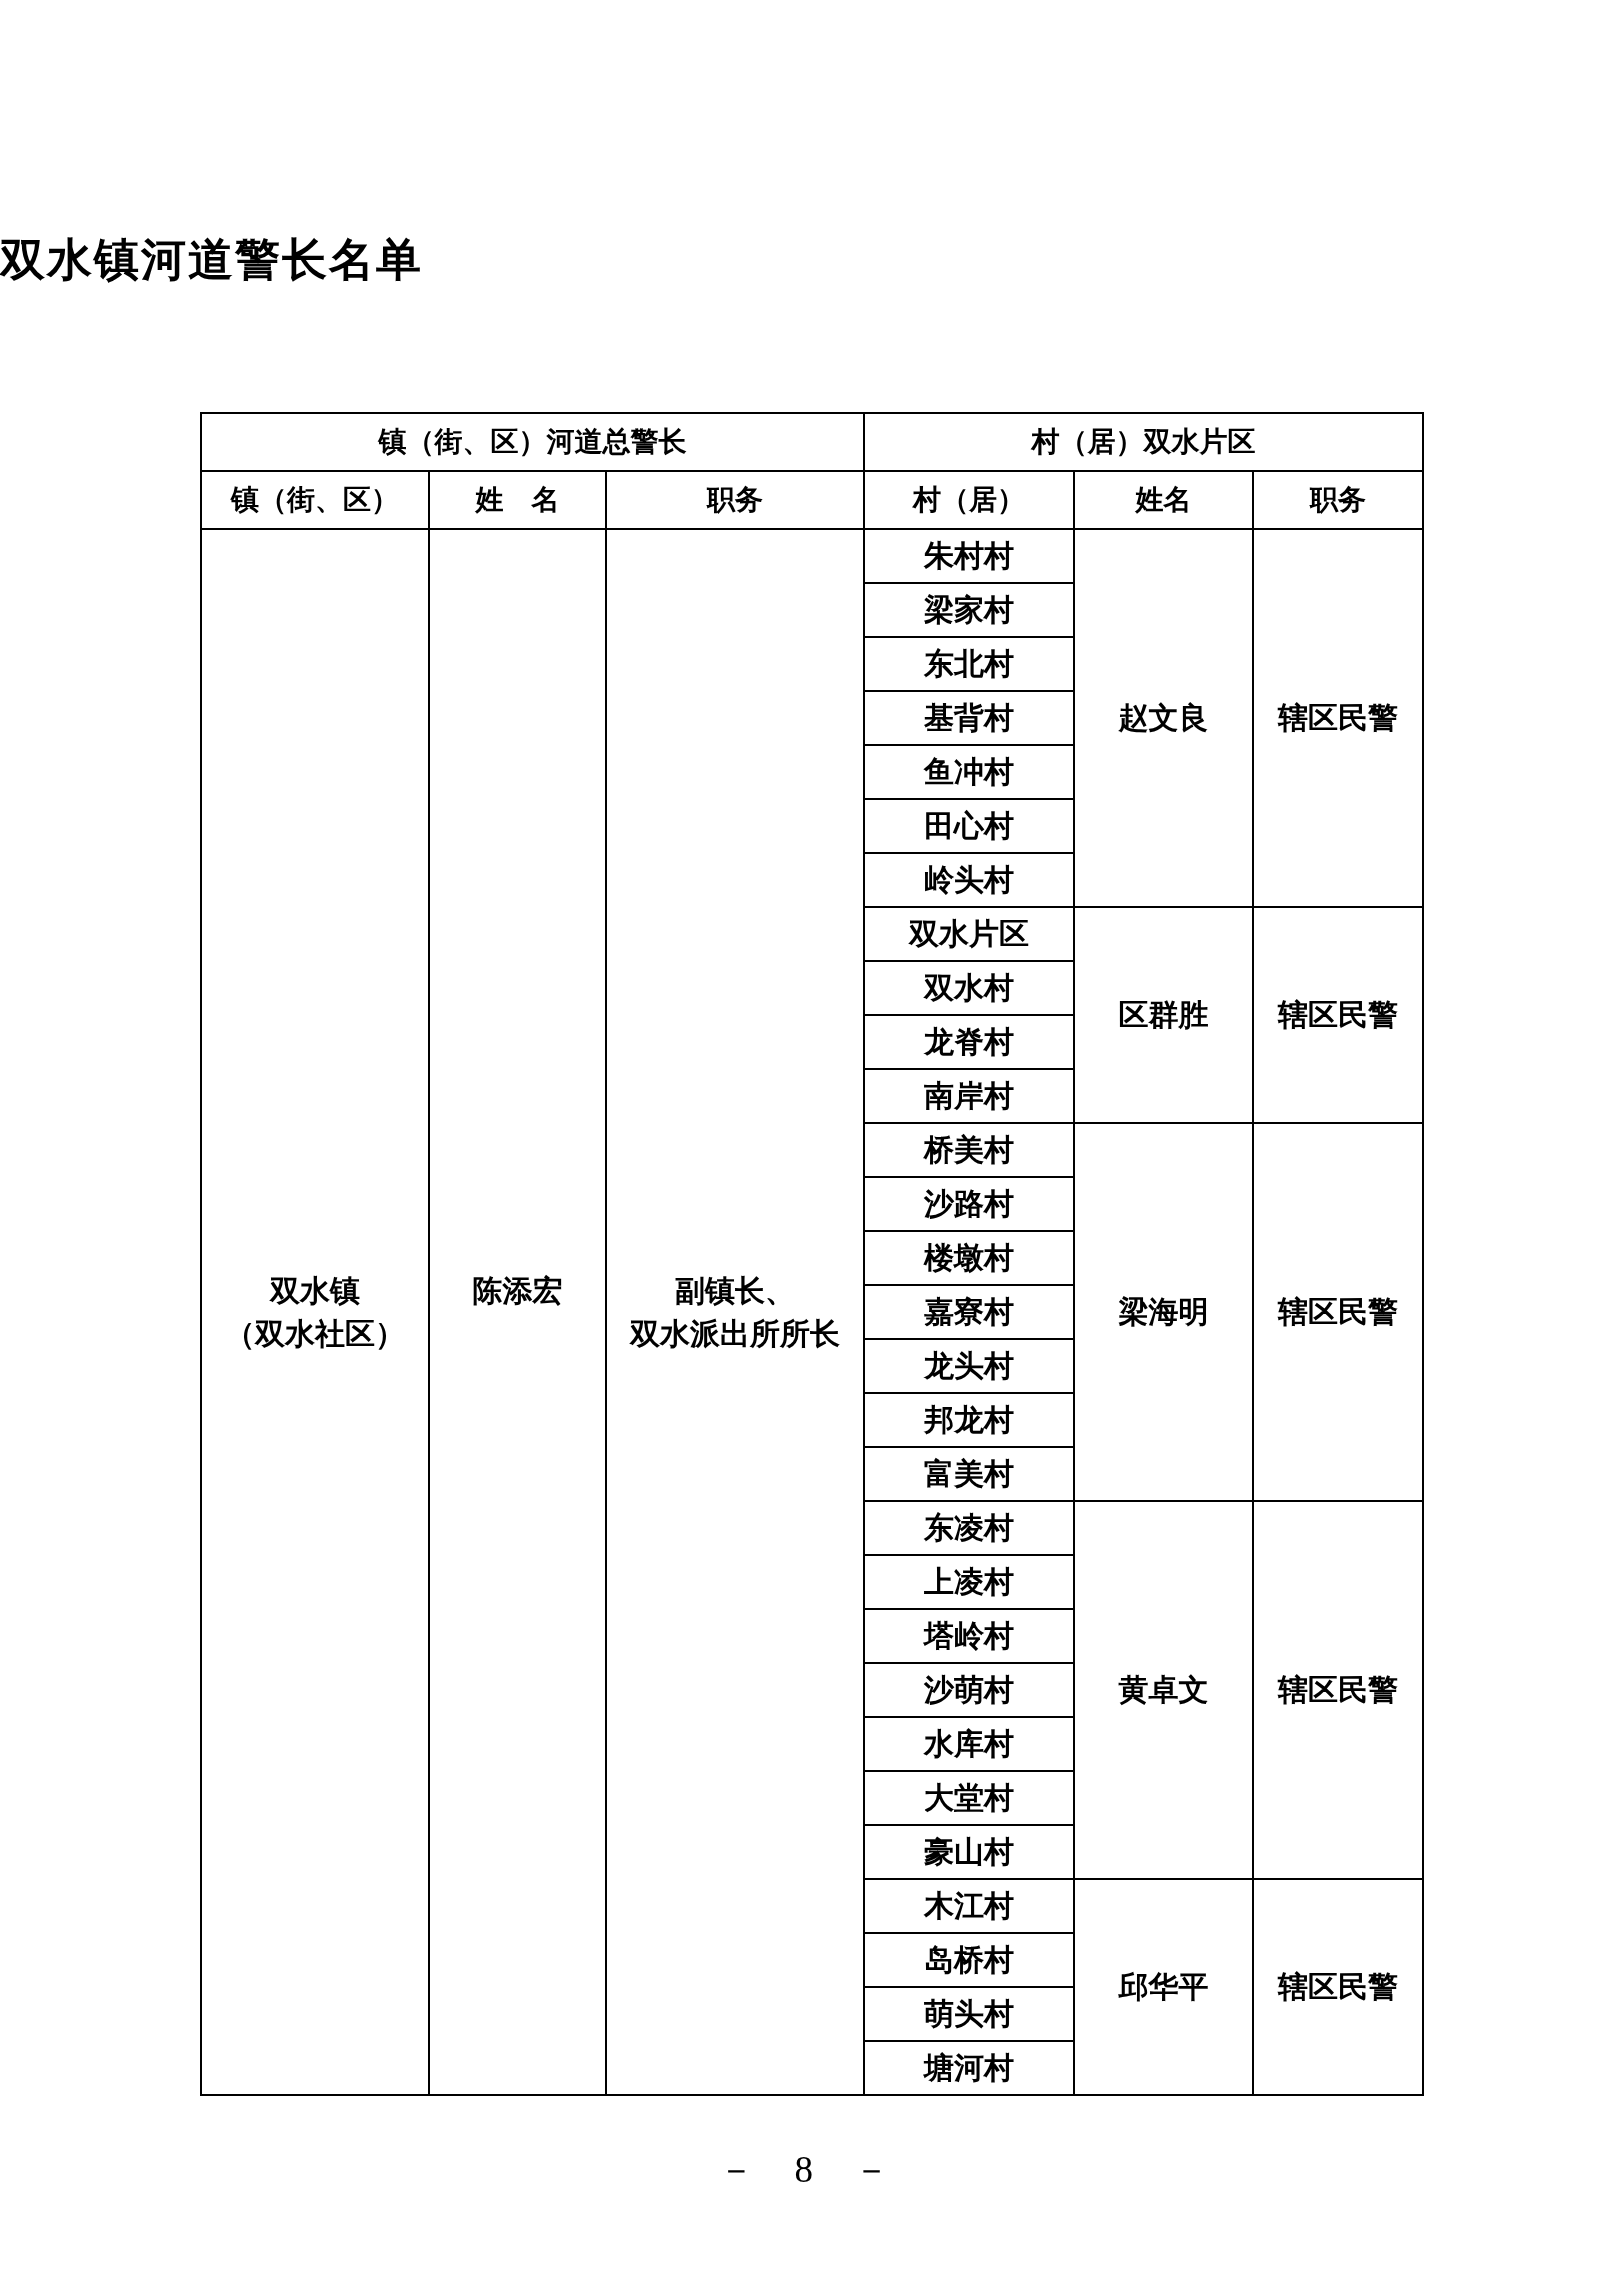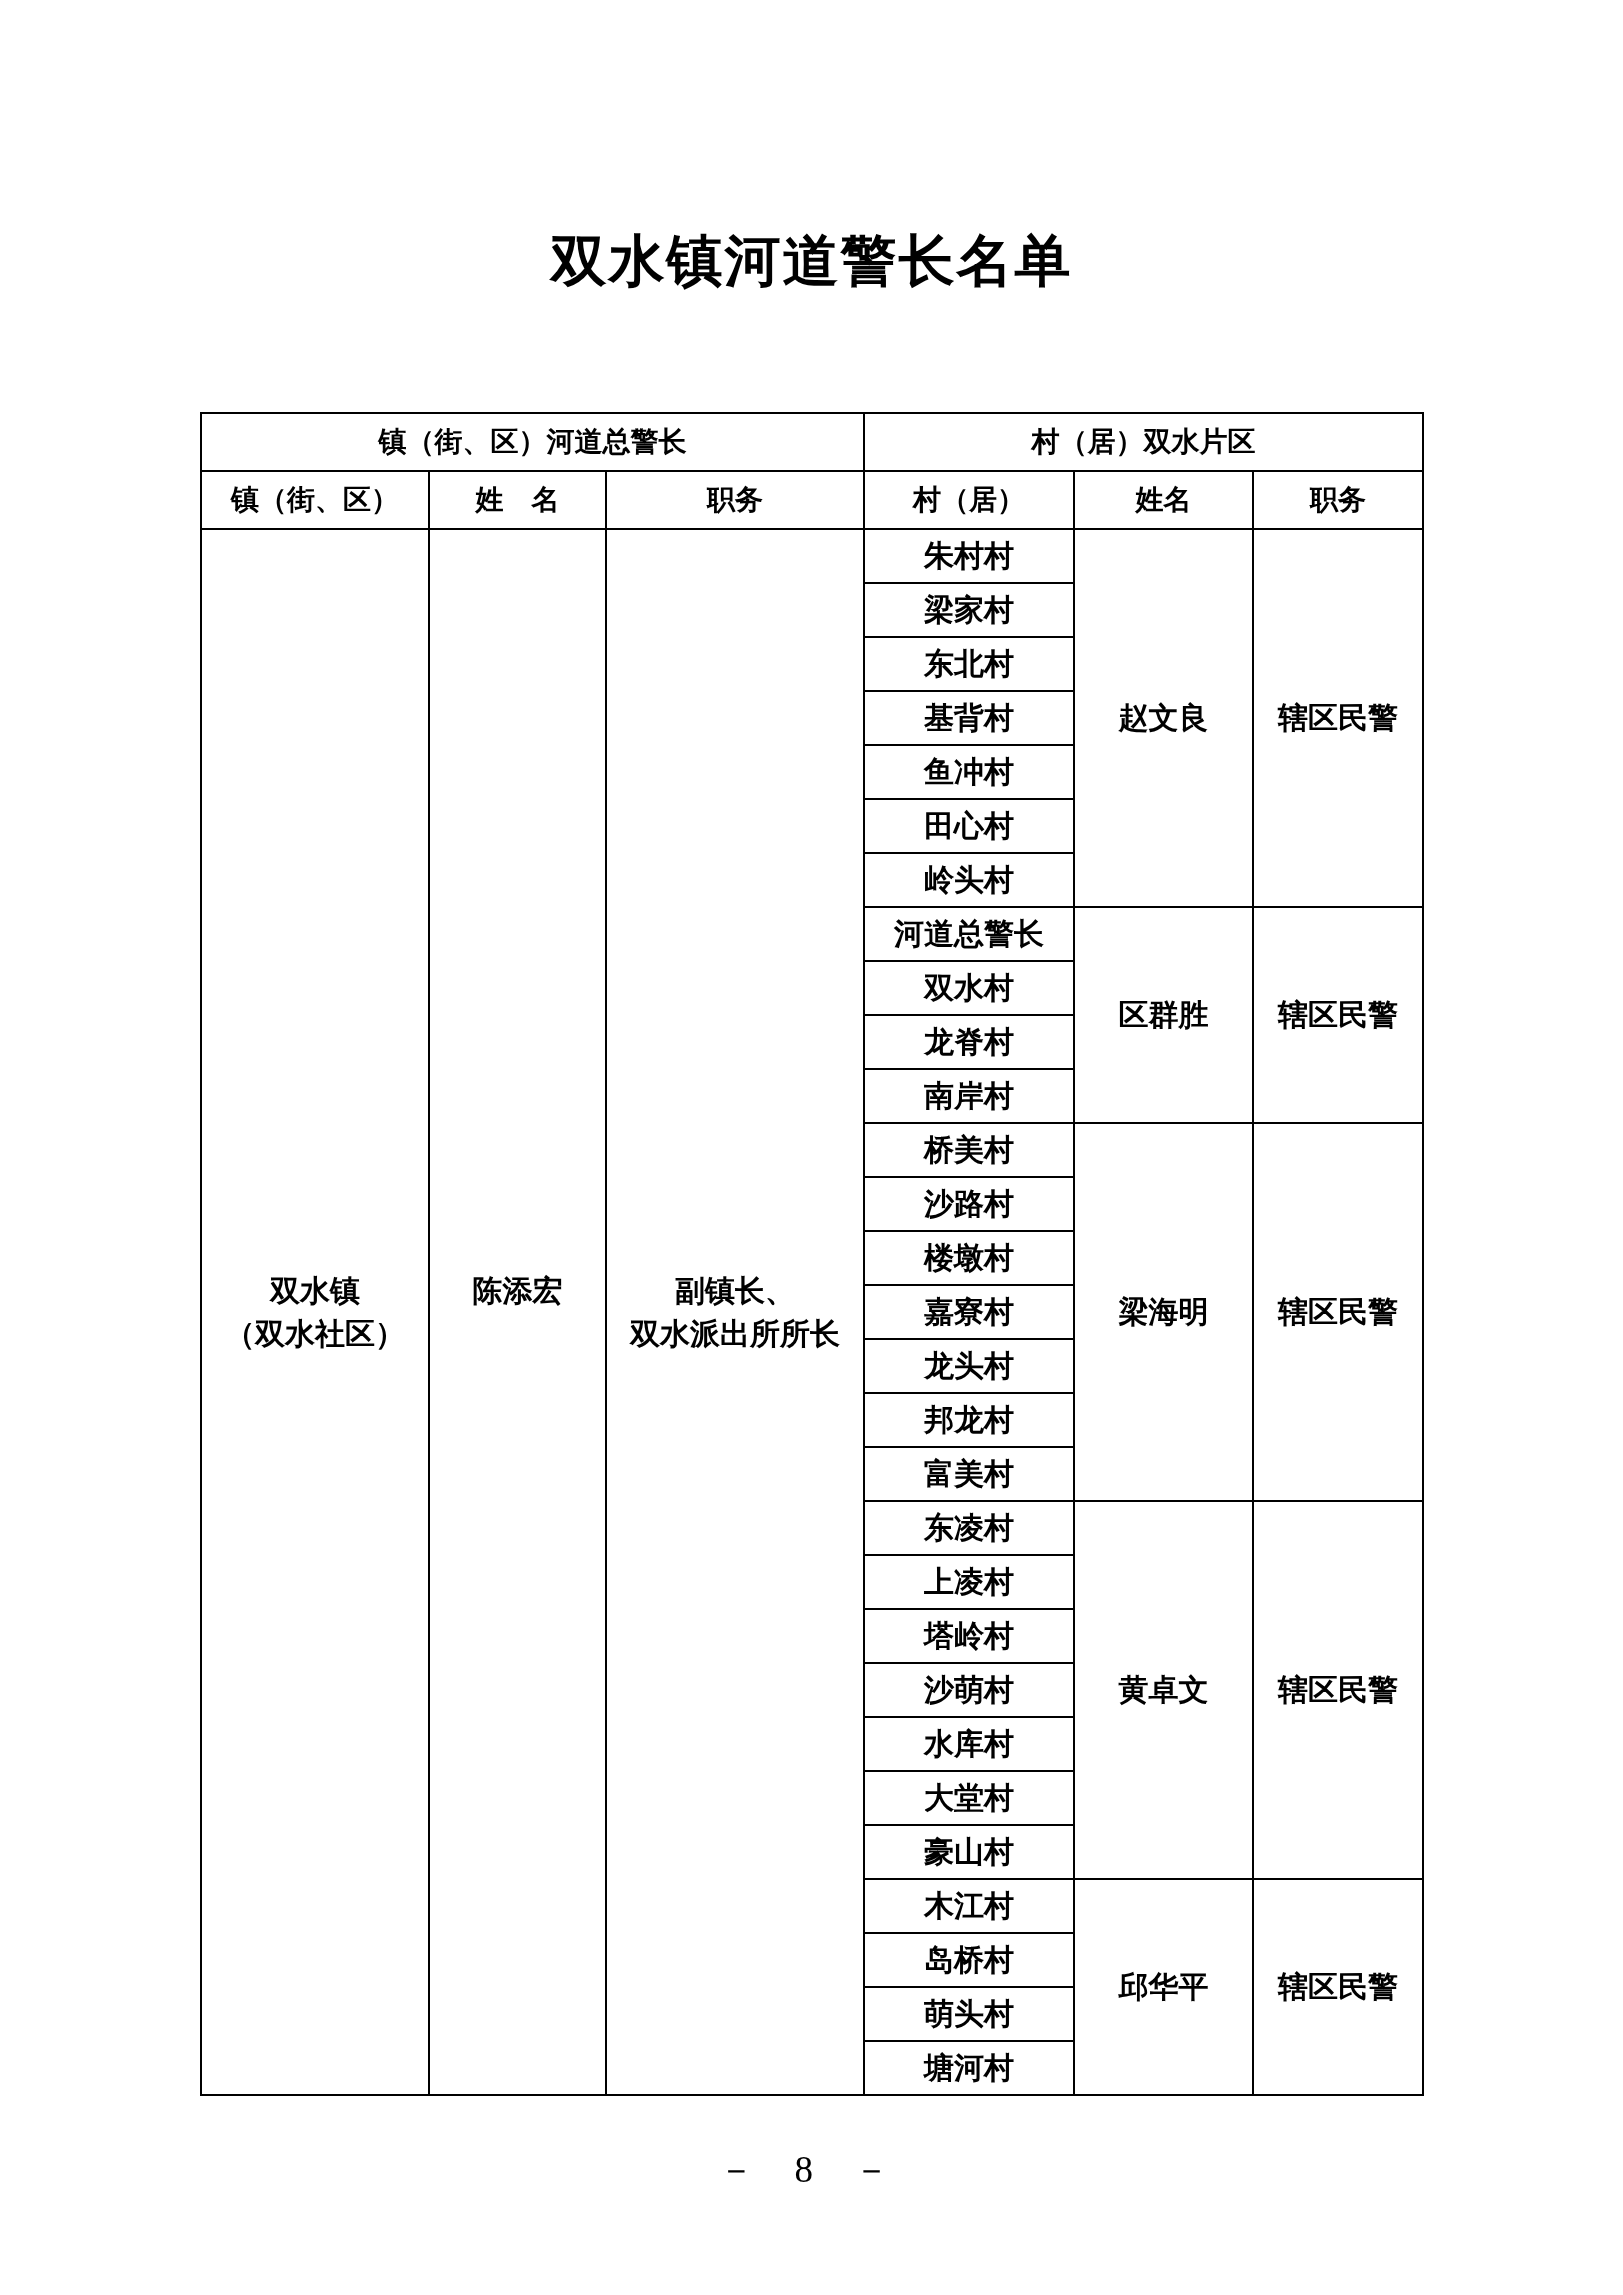--- a/index.html
+++ b/index.html
@@ -1,19 +1,19 @@
 <!DOCTYPE html>
 <html style="font-size:8.2px"><head>
 <meta charset="utf-8">
 <style>
   html, body { margin: 0; padding: 0; background: #ffffff; }
   body { width: 1623px; height: 2295px; position: relative; overflow: hidden;
          font-family: "DejaVu Serif", "Liberation Serif", serif; color: #000; }
-  .title { position: absolute; left: 0; width: 1623px; top: 224px; text-align: center;
-           font-size: 56px; font-weight: bold; letter-spacing: 2px; line-height: 72px;
+  .title { position: absolute; left: 0; width: 1623px; top: 224px; 
+           font-size: 45px; font-weight: bold; letter-spacing: 2px; line-height: 72px;
            font-family: "DejaVu Serif", "Liberation Serif", serif; }
   table.roster { position: absolute; left: 200px; top: 412px; width: 1222px;
                  border-collapse: collapse; table-layout: fixed; }
   table.roster td, table.roster th { border: 2px solid #000; text-align: center; vertical-align: middle;
                  padding: 0; }
   table.roster th { font-family: Liberation Mono, monospace; font-weight: bold;
                  font-size: 28px; height: 56px; }
   table.roster td { font-size: 30px; height: 52px; font-weight: bold; }
   td.merge { line-height: 43px; }
   .cell-line { display: block; }
@@ -78,21 +78,21 @@
       <tr>
         <td>鱼冲村</td>
       </tr>
       <tr>
         <td>田心村</td>
       </tr>
       <tr>
         <td>岭头村</td>
       </tr>
       <tr>
-        <td>河道总警长</td>
+        <td>双水片区</td>
         <td rowspan="4">区群胜</td>
         <td rowspan="4">辖区民警</td>
       </tr>
       <tr>
         <td>双水村</td>
       </tr>
       <tr>
         <td>龙脊村</td>
       </tr>
       <tr>

